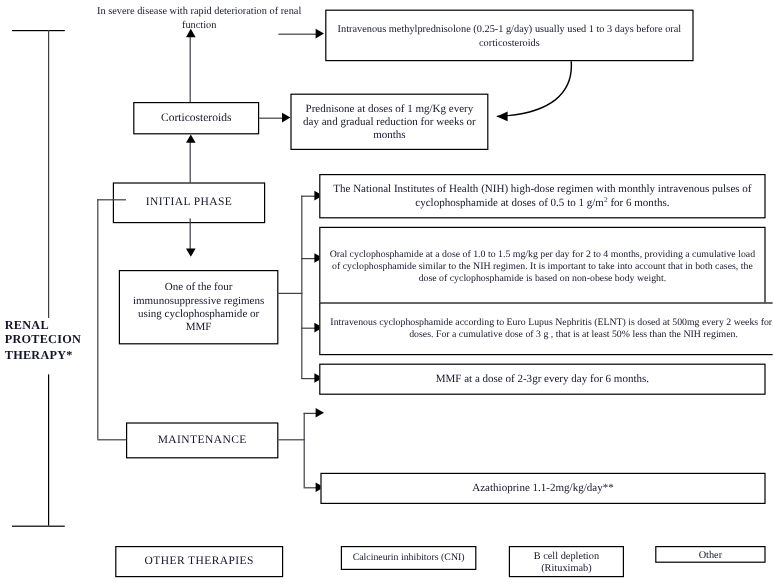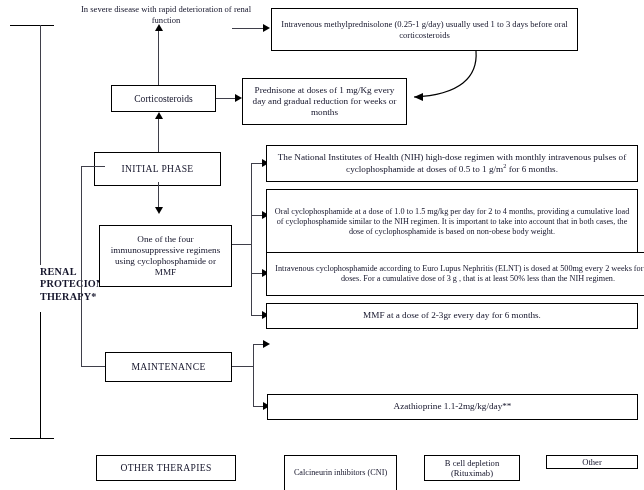--- a/index.html
+++ b/index.html
@@ -73,21 +73,21 @@
     text-align: left;
     line-height: 1.22;
     font-weight: bold;
     letter-spacing: 0.2px;
     color: #15152b;
   }
   .fs8  { font-size: 8.2px; }
   .fs85 { font-size: 8.6px; }
   .fs9  { font-size: 9.2px; }
   .fs95 { font-size: 9.6px; }
-  .fs10 { font-size: 10.2px; margin-left: 36px; }
+  .fs10 { font-size: 10.2px; }
   .caps { letter-spacing: 0.35px; }
   sup { font-size: 0.68em; vertical-align: super; line-height: 0; }
 </style>
 </head>
 <body>
 
 <div id="canvas">
 
   <div class="line h dark" style="left:10px; top:25px; width:44px;"></div>
   <div class="line v" style="left:40px; top:25px; height:240px;"></div>
@@ -170,19 +170,19 @@
   <div class="arrowhead ah-right" style="left:263px; top:340px;"></div>
 
   <div class="line h" style="left:253px; top:406px; width:13px;"></div>
   <div class="arrowhead ah-right" style="left:263px; top:402px;"></div>
 
 
   <div class="box fs9" style="left:267px; top:394px; width:371px; height:26px;">Azathioprine 1.1-2mg/kg/day**</div>
 
   <div class="box fs95 caps" style="left:96px; top:455px; width:140px; height:26px;text-align:center;">OTHER THERAPIES</div>
 
-  <div class="box fs8" style="left:284px; top:455px; width:113px; height:36px;">Calcineurin inhibitors (CNI)</div>
+  <div class="box fs8" style="left:284px; top:455px; width:113px; height:20px;">Calcineurin inhibitors (CNI)</div>
 
   <div class="box fs85" style="left:424px; top:455px; width:96px; height:26px;">B cell depletion (Rituximab)</div>
 
   <div class="box fs85" style="left:546px; top:455px; width:92px; height:14px;text-align:center;">Other</div>
 
 </div>
 
 </body></html>

